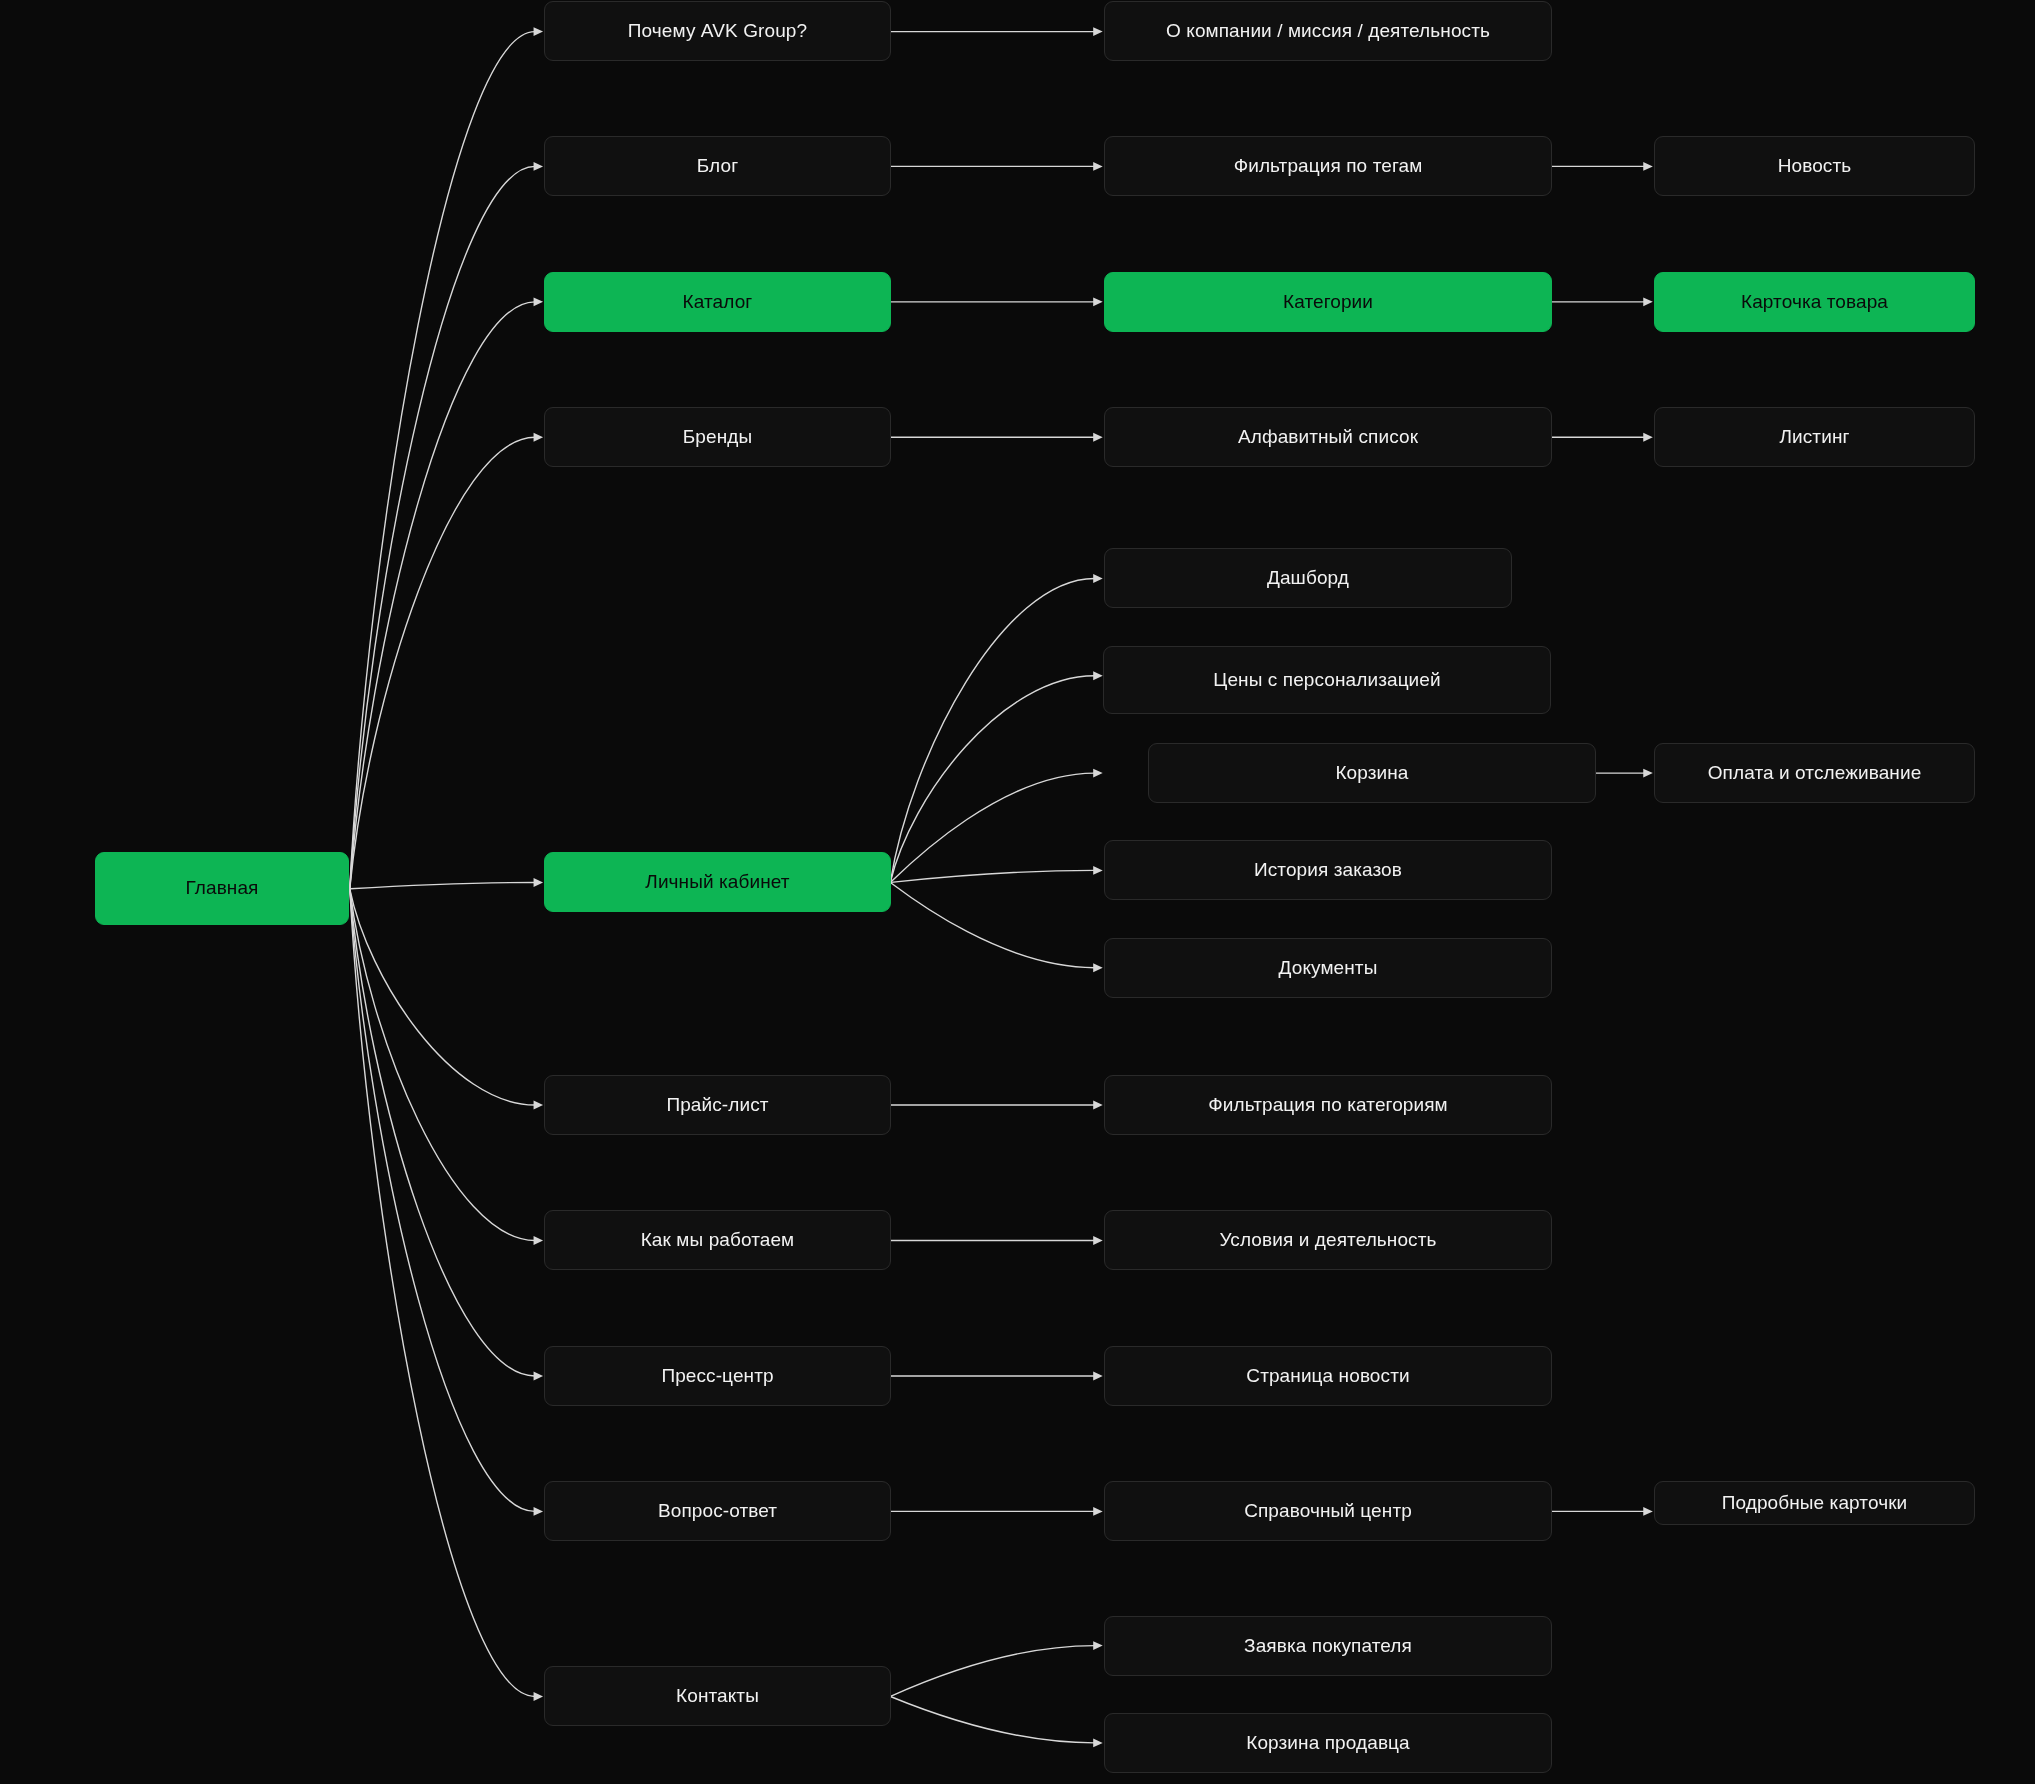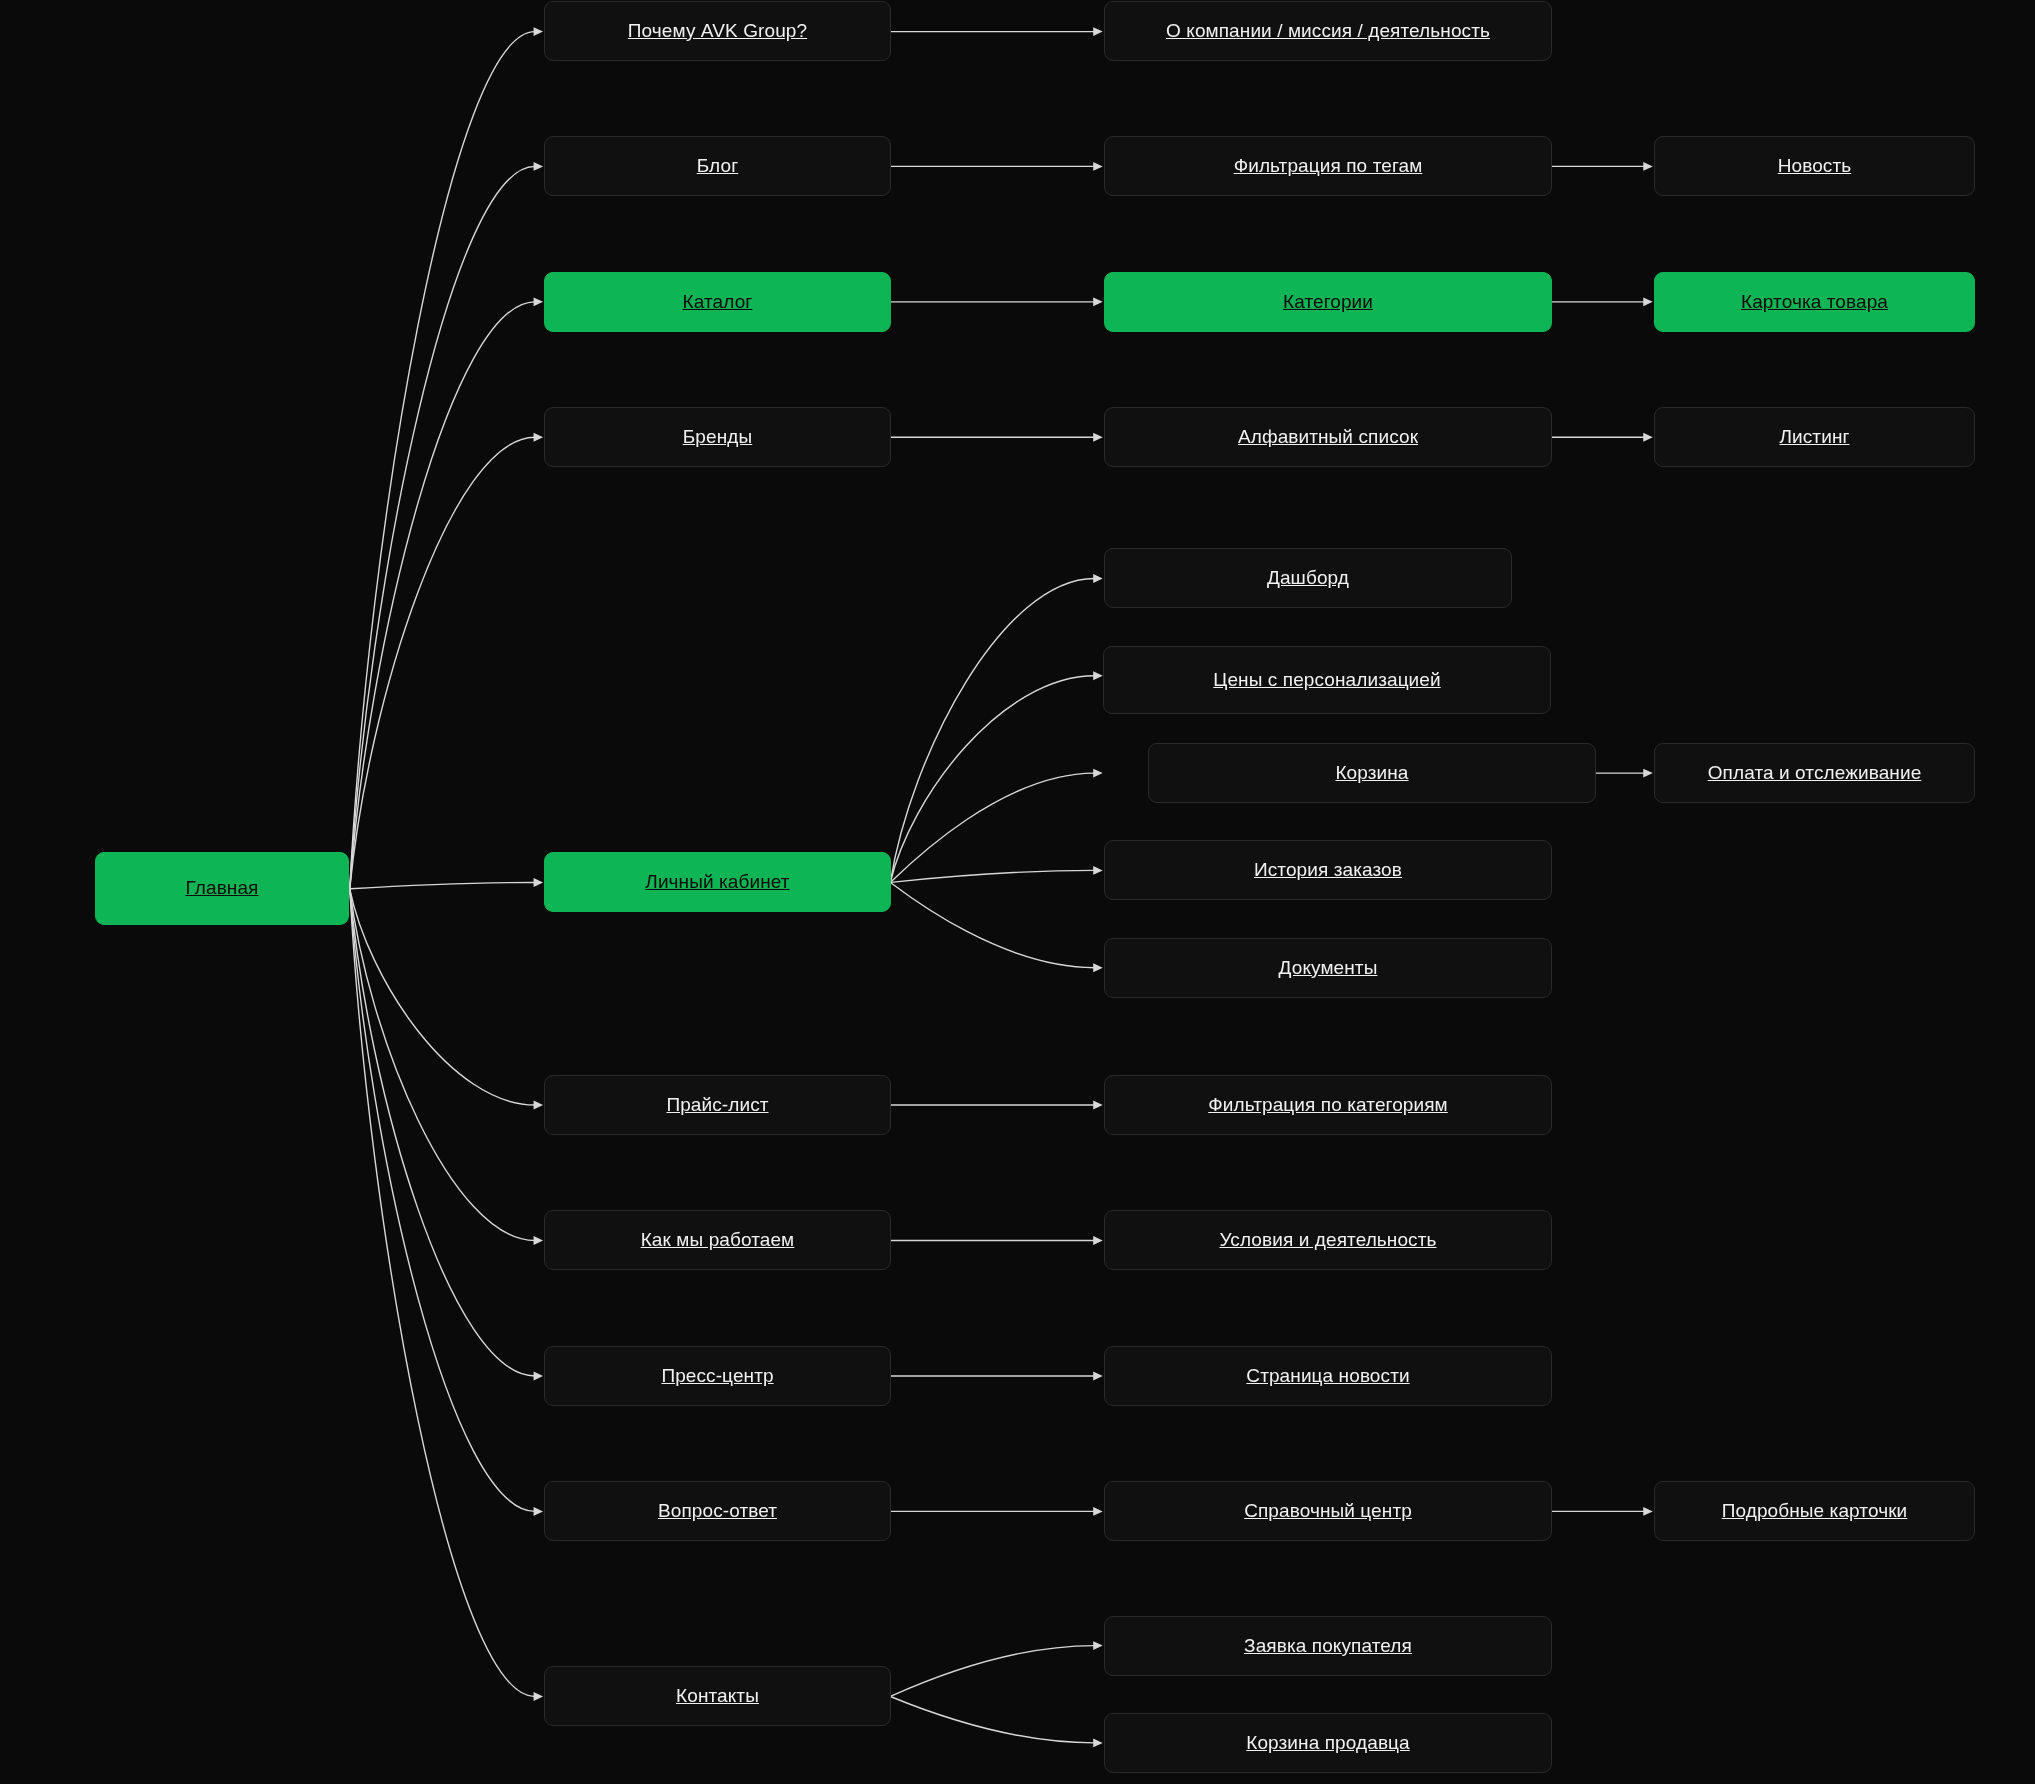--- a/index.html
+++ b/index.html
@@ -21,21 +21,20 @@
     text-align:center;
     border-radius:9px;
     background:#101010;
     border:1px solid #2a2a2a;
     color:#f2f2f2;
     font-size:19px;
     font-weight:400;
     letter-spacing:0.1px;
     padding:0 11.4px;
     line-height:1.2;
-    text-decoration:underline;
   }
   .node.green{
     background:#0db554;
     border-color:#0db554;
     color:#0a0a0a;
   }
   .node .label{pointer-events:none;white-space:nowrap;}
 </style>
 </head>
 <body>
@@ -187,18 +186,18 @@
       </div>
       <div class="node green" style="left: 1654px; top: 272px; width: 321px; height: 60px;">
         <span class="label">Карточка товара</span>
       </div>
       <div class="node" style="left: 1654px; top: 407px; width: 321px; height: 60px;">
         <span class="label">Листинг</span>
       </div>
       <div class="node" style="left: 1654px; top: 743px; width: 321px; height: 60px;">
         <span class="label">Оплата и отслеживание</span>
       </div>
-      <div class="node" style="left: 1654px; top: 1481px; width: 321px; height: 60px;">
+      <div class="node" style="left: 1654px; top: 1481px; width: 321px; height: 44px;">
         <span class="label">Подробные карточки</span>
       </div>
     </div>
 </div>
 
 
 </body></html>

